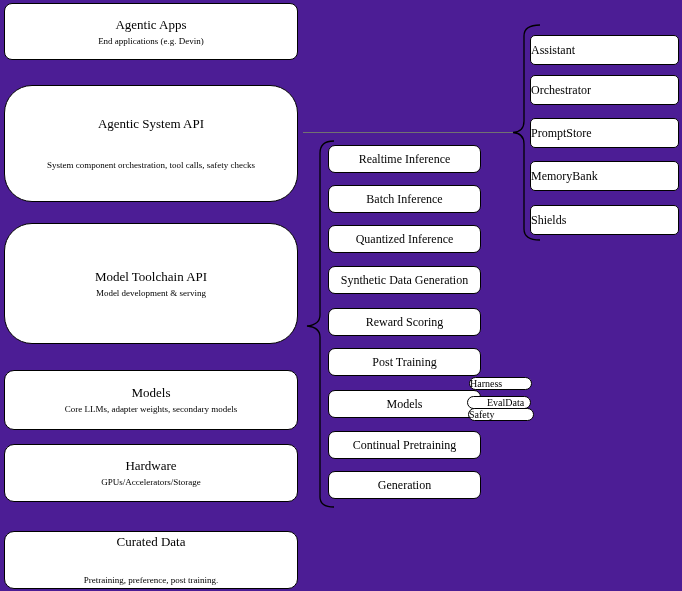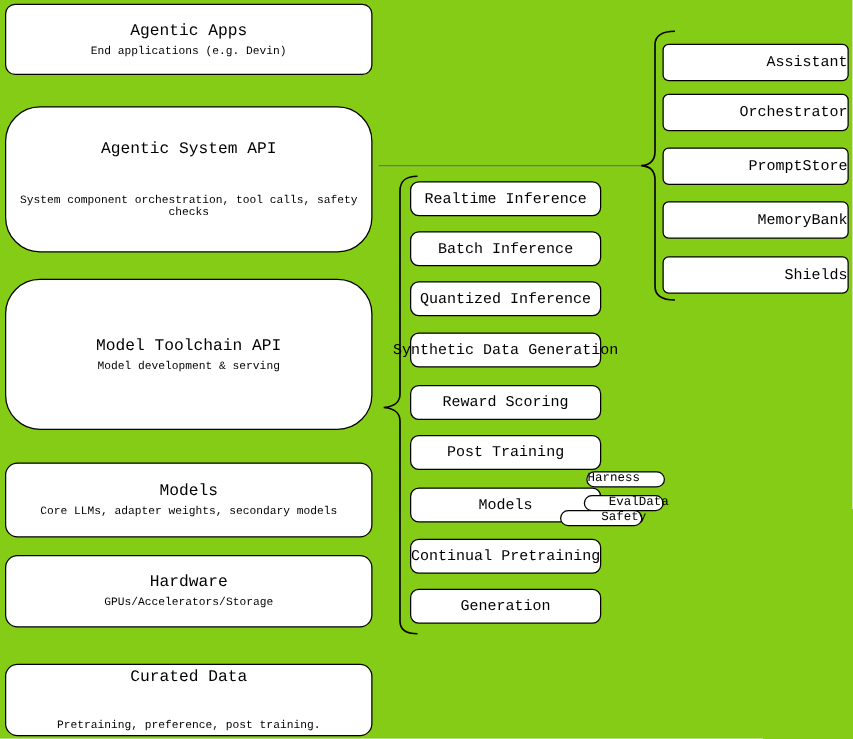--- a/index.html
+++ b/index.html
@@ -1,18 +1,18 @@
 <!DOCTYPE html>
 <html><head>
 <meta charset="utf-8">
 <style>
   html,body { margin:0; padding:0; background:#ffffff; }
   .canvas {
-    position:relative; width:682px; height:591px; background:#84cc16;
-    font-family:Liberation Mono, monospace; color:#000; overflow:hidden;
+    position:relative; width:682px; height:591px; background:#4c1d95;
+    font-family:Liberation Serif, serif; color:#000; overflow:hidden;
   }
   
   .lbox {
     position:absolute; left:4px; width:294px; box-sizing:border-box;
     border:1px solid #000; background:#fff;
     display:flex; flex-direction:column; align-items:center; justify-content:center;
     gap:4px; text-align:center;
   }
   .ltitle { font-size:13px; line-height:14px; }
   .lsub   { font-size:9px;  line-height:10px; }
@@ -20,22 +20,22 @@
   .mbox {
     position:absolute; left:328px; width:153px; height:28px; box-sizing:border-box;
     border:1px solid #000; border-radius:7px; background:#fff;
     display:flex; align-items:center; justify-content:center;
     font-size:12px; white-space:nowrap;
   }
   
   .rbox {
     position:absolute; left:530px; width:149px; height:30px; box-sizing:border-box;
     border:1px solid #000; border-radius:5px; background:#fff;
-    display:flex; align-items:center; justify-content:flex-end;
-    font-size:12px; white-space:nowrap;padding-left:20px;
+    display:flex; align-items:center; justify-content:flex-start;
+    font-size:12px; white-space:nowrap;
   }
   
   .pill {
     position:absolute; box-sizing:border-box; z-index:5;
     border:1px solid #000; border-radius:7px; background:#fff;
     display:flex; align-items:center; justify-content:flex-start;
     font-size:10px; line-height:10px; white-space:nowrap;
   }
   .connector {
     position:absolute; left:303px; top:132px; width:211px; height:1px;
@@ -112,21 +112,21 @@
   <div class="mbox" style="top:471px;">
     <span>Generation</span>
   </div>
 
   <div class="pill" style="left:469px;top:377px;width:63px;height:13px;">
     <span>Harness</span>
   </div>
   <div class="pill" style="left:467px;top:396px;width:64px;height:13px;padding-left:19px;">
     <span>EvalData</span>
   </div>
-  <div class="pill" style="left:448px;top:408px;width:66px;height:13px;padding-left:32px;">
+  <div class="pill" style="left:468px;top:408px;width:66px;height:13px;">
     <span>Safety</span>
   </div>
 
   <div class="rbox" style="top:35px;">
     <span>Assistant</span>
   </div>
   <div class="rbox" style="top:75px;">
     <span>Orchestrator</span>
   </div>
   <div class="rbox" style="top:118px;">

